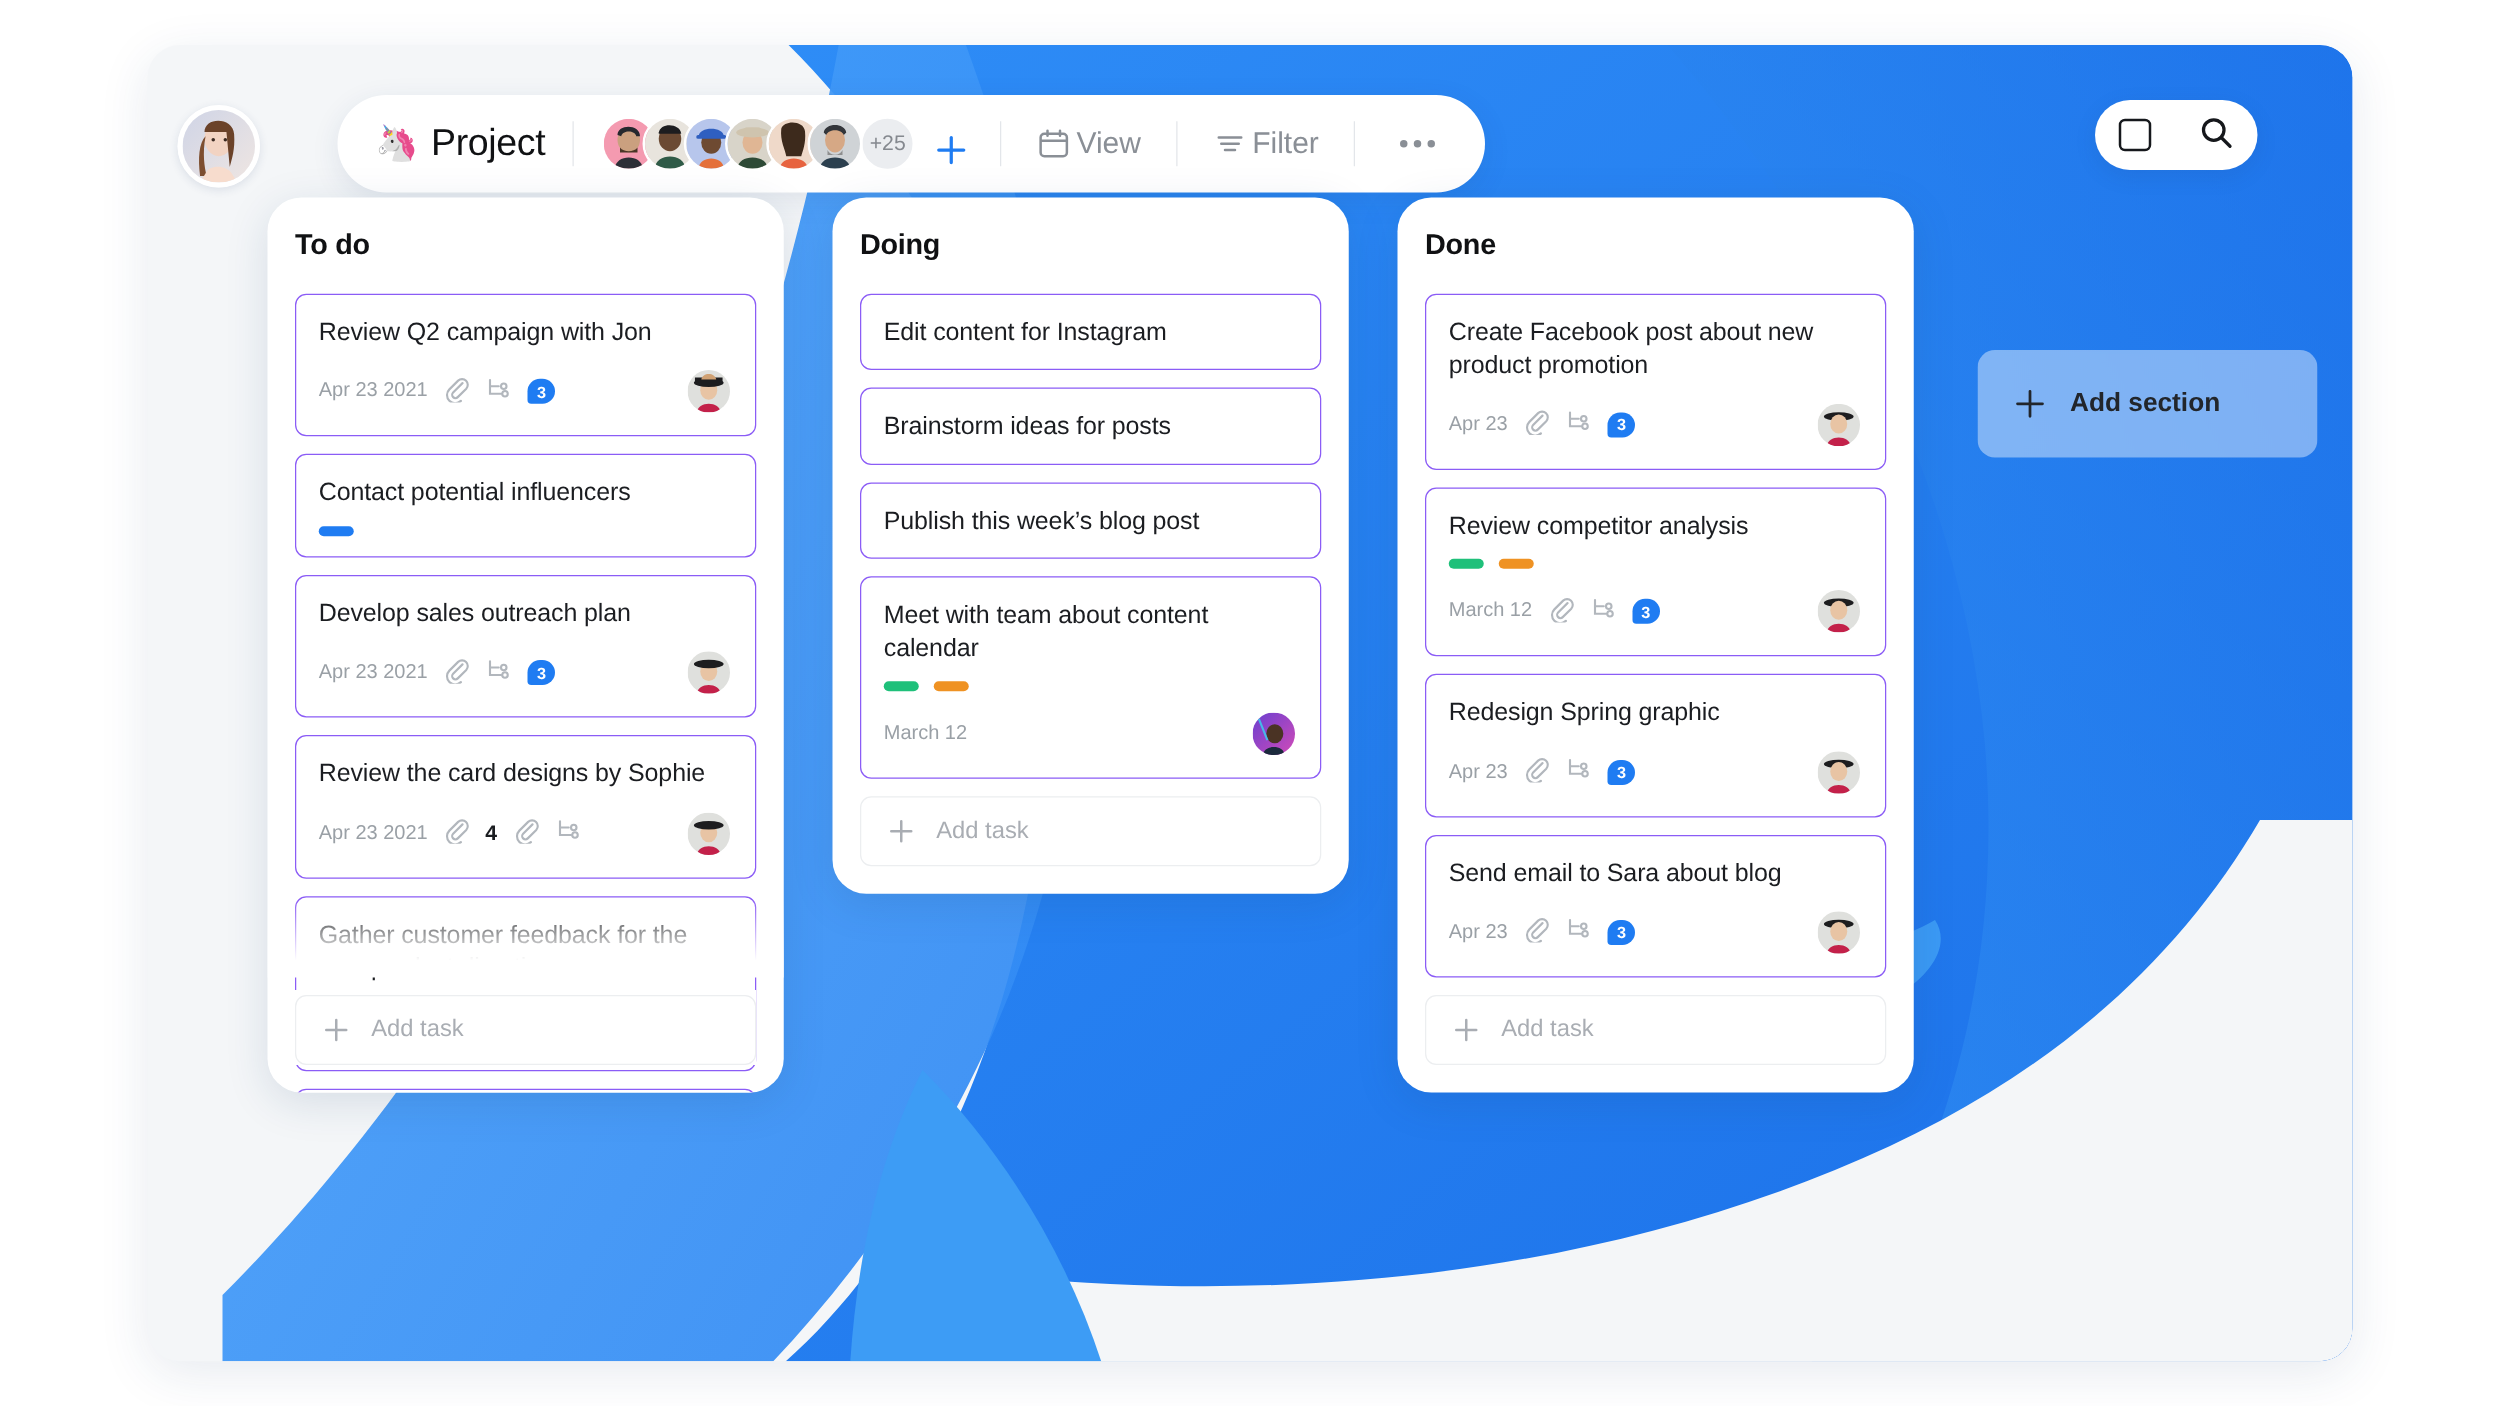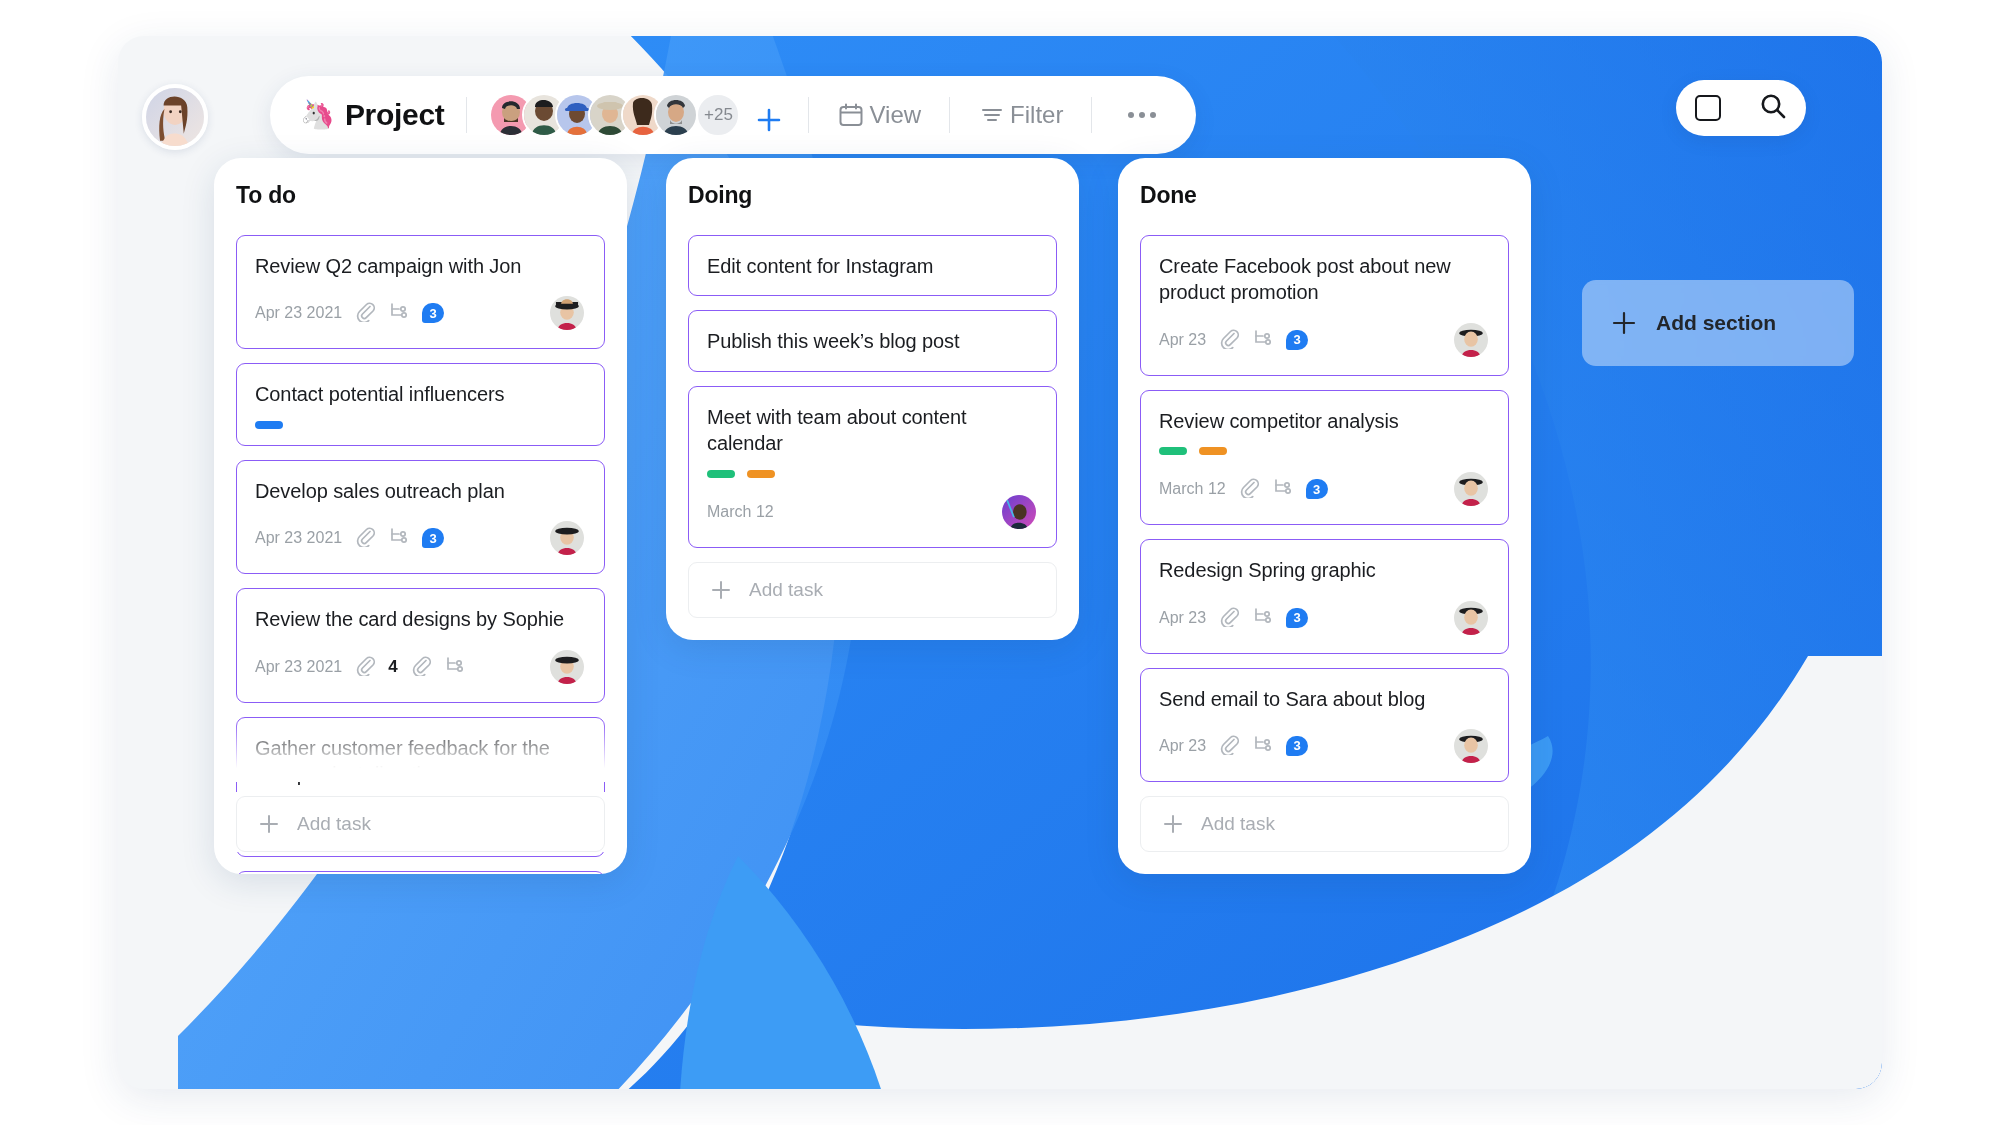--- a/index.html
+++ b/index.html
@@ -45,21 +45,21 @@
     height: 78px;
     background: #ffffff;
     border-radius: 39px;
     display: flex; align-items: center;
     padding: 0 26px 0 30px;
     box-shadow: 0 6px 22px rgba(25,60,110,0.10);
     pointer-events: auto;
   }
   #project-emoji { font-size: 28px; line-height: 1; margin-right: 10px; }
   #project-title {
-    font-size: 30px; font-weight: bold; color: #101113;
+    font-size: 30px; font-weight: normal; color: #101113;
     letter-spacing: -0.3px;
   }
   .tb-sep { width: 1px; height: 36px; background: #e3e6ea; margin: 0 22px; }
 
   #members { display: flex; align-items: flex-end; }
   .member {
     width: 44px; height: 44px; border-radius: 50%;
     border: 2.5px solid #ffffff; overflow: hidden;
     margin-left: -11px; position: relative;
   }
@@ -498,20 +498,23 @@
       </div>
     </div>
 
     <div class="column" id="col-doing">
       <div class="col-title">Doing</div>
 
       <div class="task-card">
         <div class="task-title">Edit content for Instagram</div>
       </div>
       <div class="task-card">
+        <div class="task-title">Brainstorm ideas for posts</div>
+      </div>
+      <div class="task-card">
         <div class="task-title">Publish this week’s blog post</div>
       </div>
       <div class="task-card">
         <div class="task-title">Meet with team about content calendar</div>
         <div class="tags">
           <span class="tag" style="background:#1fc07a"></span>
           <span class="tag" style="background:#ef9223"></span>
         </div>
         <div class="meta">
           <span class="meta-date">March 12</span>

